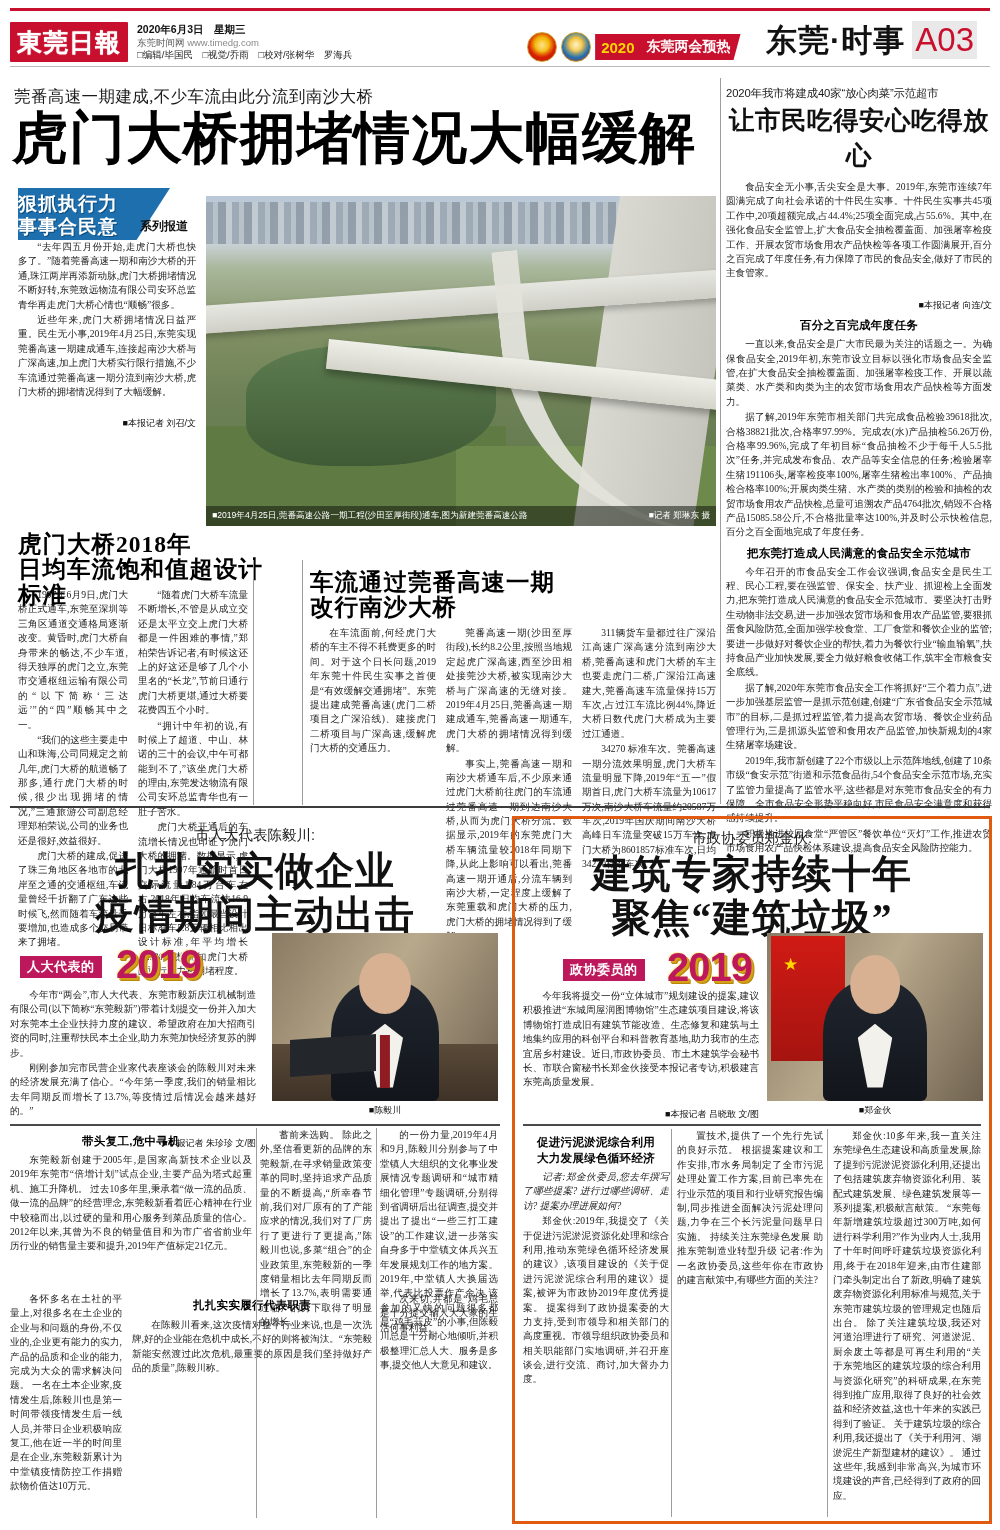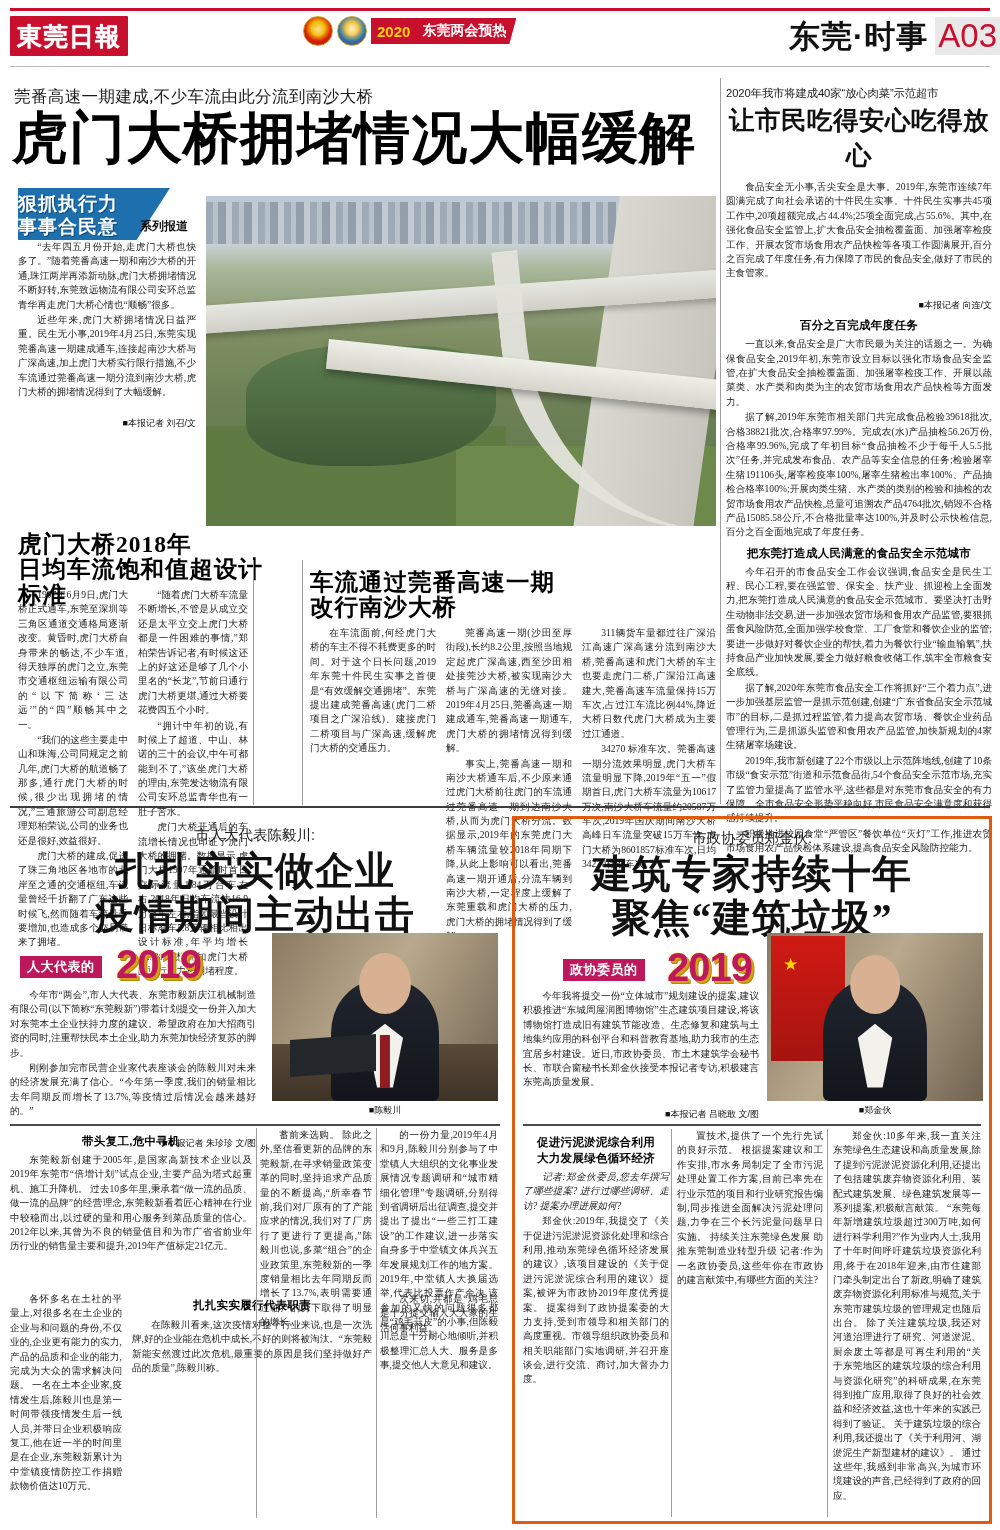--- a/index.html
+++ b/index.html
@@ -8,21 +8,21 @@
     background: #ffffff;
     font-family: "Liberation Serif", "DejaVu Serif", serif;
     color: #111;
     overflow: hidden;
   }
   .page { position: relative; width: 1000px; height: 1530px; background:#fff; }
 
   
   .masthead { position:relative; height:70px; padding:0 10px; }
   .mast-topline { position:absolute; left:10px; right:10px; top:8px; height:3px; background:#c8102e; }
-  .mast-row { position:absolute; left:10px; right:0; top:16px; height:46px; display:flex; align-items:flex-start; }
+  .mast-row { position:absolute; left:10px; right:23px; top:16px; height:46px; display:flex; align-items:flex-end; }
   .logo-box {
     width:118px; height:40px; background:#c8102e; color:#fff;
     display:flex; align-items:center; justify-content:center;
     font-family:"Liberation Serif", serif; font-weight:bold; font-size:25px;
     letter-spacing:1px; border-radius:1px;
     text-shadow:0 0 1px #fff;
   }
   .mast-meta { margin-left:9px; line-height:1.32; }
   .mast-meta .l1 { font-family:"Liberation Sans", sans-serif; font-size:10.5px; color:#111; font-weight:600;}
   .mast-meta .l2 { font-family:"Liberation Sans", sans-serif; font-size:9.5px; color:#555; }
@@ -168,20 +168,28 @@
 </style>
 </head>
 <body>
 
 <div class="page">
 
   <div class="masthead">
     <div class="mast-topline"></div>
     <div class="mast-row">
       <div class="logo-box">東莞日報</div>
+      <div class="mast-meta">
+        <div class="l1">2020年6月3日　星期三</div>
+        <div class="l2">
+          <span>东莞时间网</span>
+          <span class="site">www.timedg.com</span>
+        </div>
+        <div class="l3">□编辑/毕国民　□视觉/乔雨　□校对/张树华　罗海兵</div>
+      </div>
       <div class="mast-center">
         <div class="emblem"></div>
         <div class="emblem cppcc"></div>
         <div class="banner-2020">
           <span>2020</span>
           <span class="txt">东莞两会预热</span>
         </div>
       </div>
       <div class="mast-right">
         <span class="sec">东莞·时事</span>
@@ -213,20 +221,24 @@
       <div class="photo-main">
         <div class="sky"></div>
         <div class="city"></div>
         <div class="green1"></div>
         <div class="green2"></div>
         <div class="water"></div>
         <div class="road4"></div>
         <div class="road1"></div>
         <div class="road3"></div>
         <div class="road2"></div>
+        <div class="photo-caption">
+          <span>■2019年4月25日,莞番高速公路一期工程(沙田至厚街段)通车,图为新建莞番高速公路</span>
+          <span>■记者 郑琳东 摄</span>
+        </div>
       </div>
 
       <div class="sub2-head mainhead">
         <div>虎门大桥2018年</div>
         <div>日均车流饱和值超设计标准</div>
       </div>
       <div class="tcol c1 body-cn">
         <p>1997年6月9日,虎门大桥正式通车,东莞至深圳等三角区通道交通格局逐渐改变。黄昏时,虎门大桥自身带来的畅达,不少车道,得天独厚的虎门之立,东莞市交通枢纽运输有限公司的“以下简称‘三达远’”的“四”顺畅其中之一。</p>
         <p>“我们的这些主要走中山和珠海,公司同规定之前几年,虎门大桥的航道畅了那多,通行虎门大桥的时候,很少出现拥堵的情况,”三通旅游公司副总经理郑柏荣说,公司的业务也还是很好,效益很好。</p>
         <p>虎门大桥的建成,促进了珠三角地区各地市的北岸至之通的交通枢纽,车流量曾经千折翻了广东这些时候飞,然而随着车流量千要增加,也造成多个交易带来了拥堵。</p>

